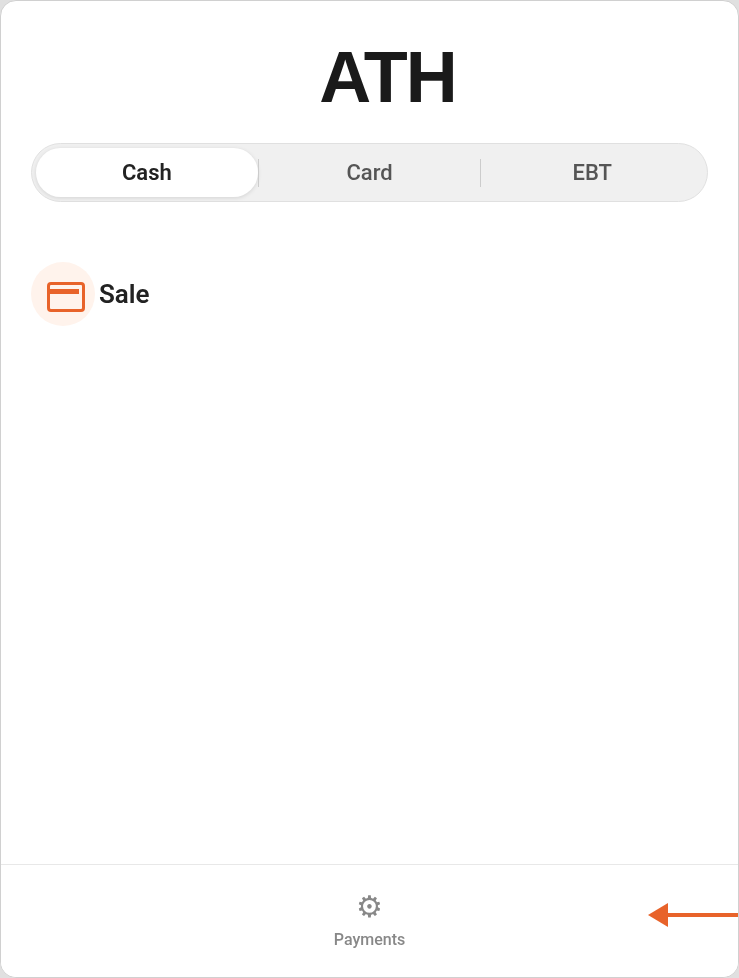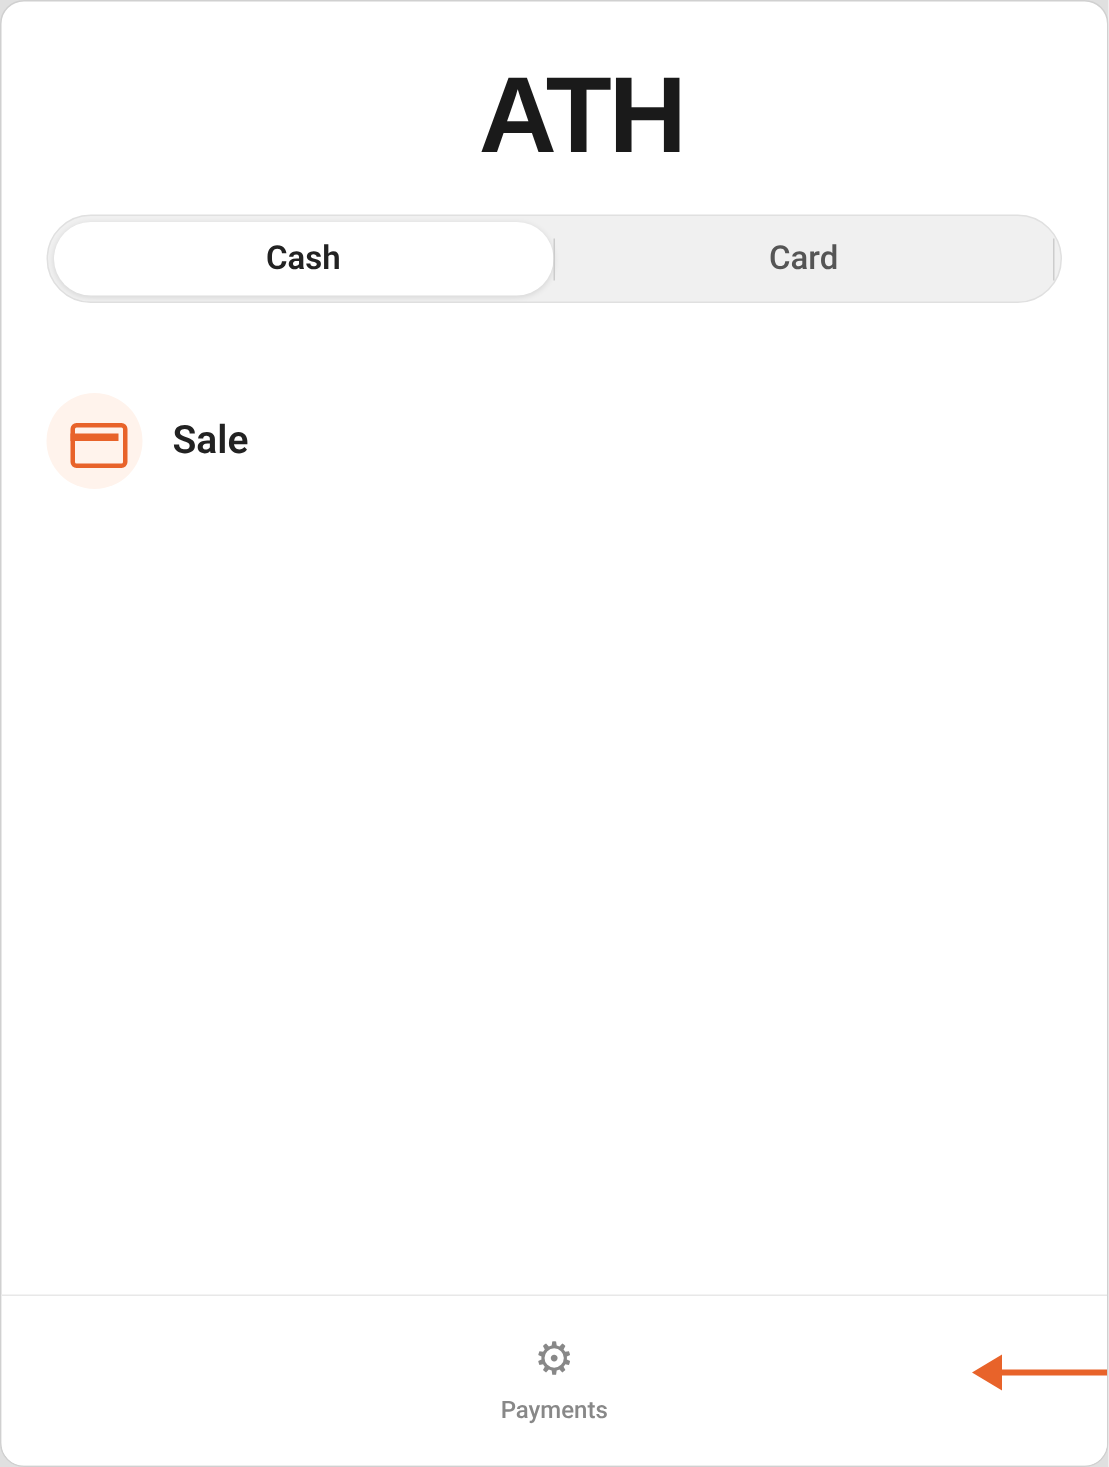--- a/index.html
+++ b/index.html
@@ -87,21 +87,21 @@
     .main-content {
       flex: 1;
       padding: 20px 30px;
       overflow-y: auto;
     }
 
     
     .sale-item {
       display: flex;
       align-items: center;
-      gap: 20px;
+      gap: 4px;
       padding: 10px 0;
       cursor: pointer;
     }
 
     .sale-icon-bg {
       width: 64px;
       height: 64px;
       border-radius: 50%;
       background: #fff3ec;
       display: flex;
@@ -264,20 +264,23 @@
 
   <div class="tab-selector">
     <div class="tab-item active">
       <span>Cash</span>
     </div>
     <div class="tab-divider"></div>
     <div class="tab-item">
       <span>Card</span>
     </div>
     <div class="tab-divider"></div>
+    <div class="tab-item">
+      <span>EBT</span>
+    </div>
   </div>
 
   <div class="main-content">
     <div class="sale-item">
       <div class="sale-icon-bg">
         <div class="card-icon"></div>
       </div>
       <span class="sale-label">Sale</span>
     </div>
   </div>

